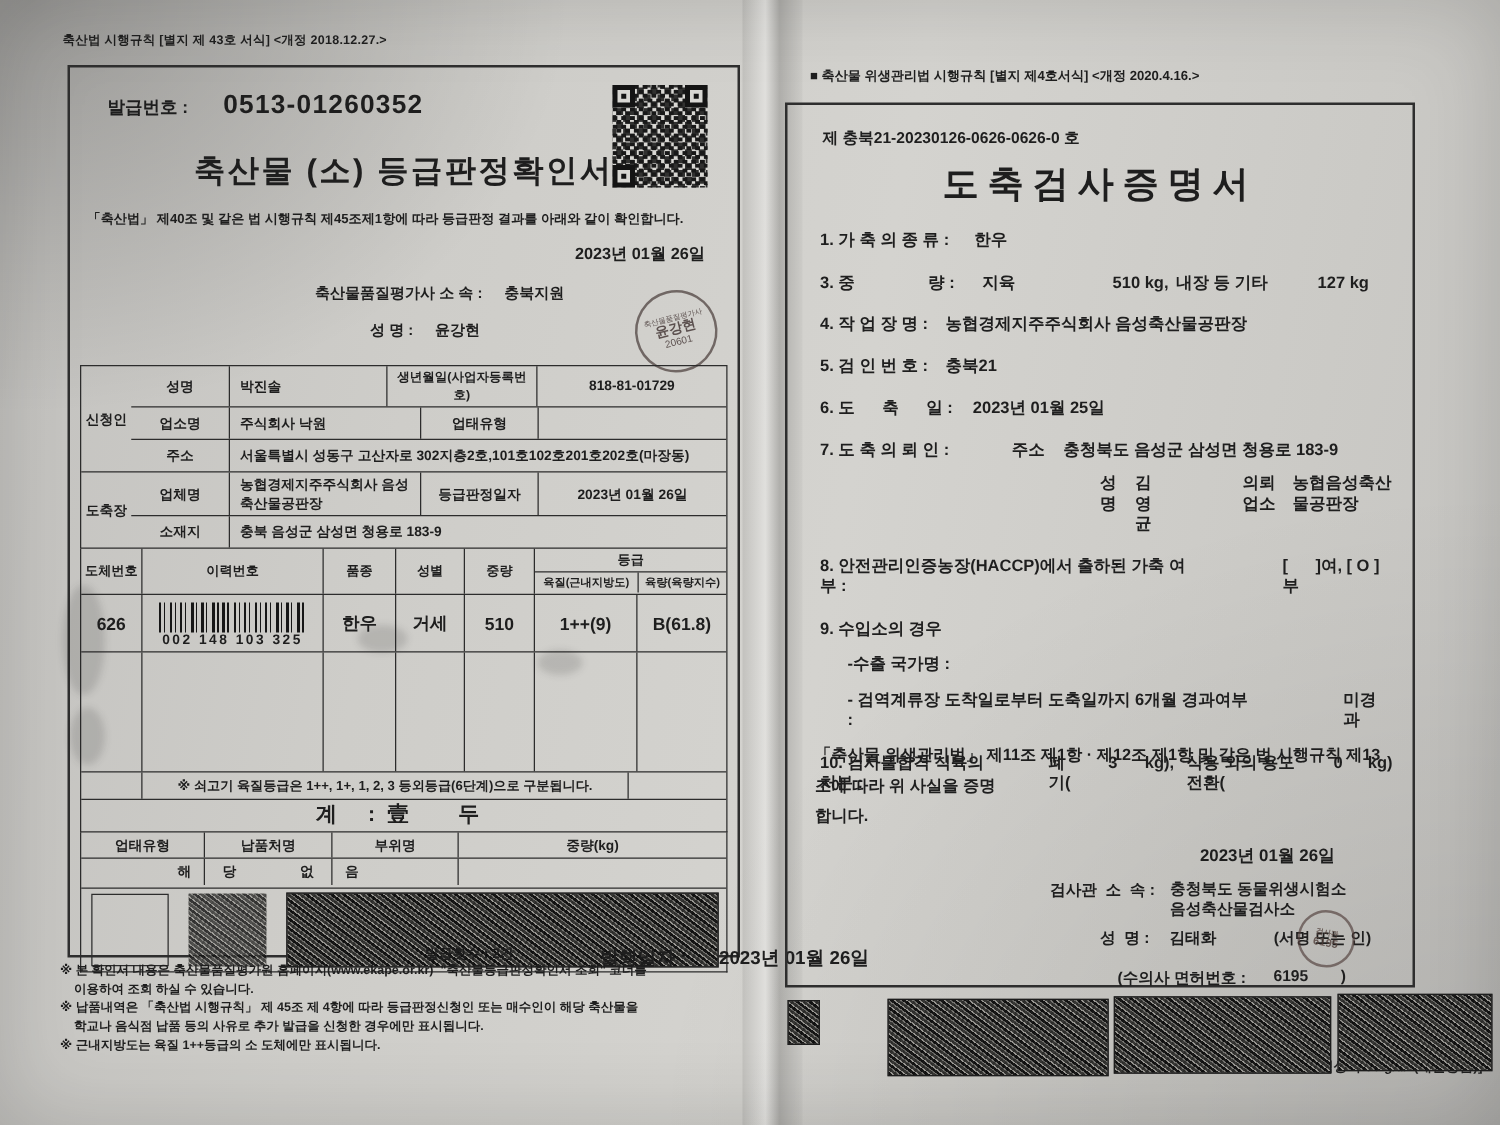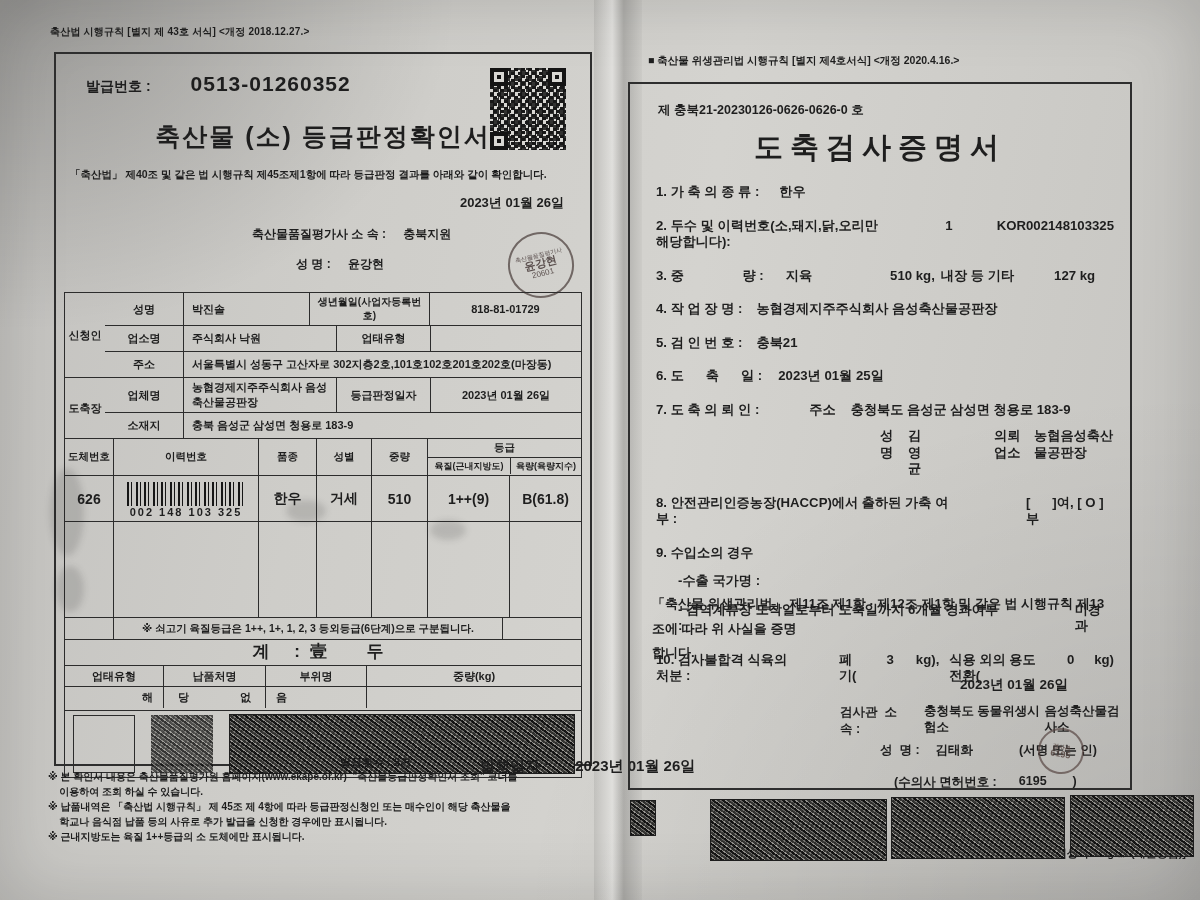--- a/index.html
+++ b/index.html
@@ -28,21 +28,21 @@
   .tc.first{border-left:none;}
   .col{flex:1;display:flex;flex-direction:column;min-width:0;}
   .col > .tr{border-top:1px solid #2c2c2c;}
   .col > .tr.first{border-top:none;}
 
   
   .lp-ref{position:absolute;left:50px;top:25px;font-size:10px;font-weight:600;letter-spacing:.2px;}
   .lp-box{position:absolute;left:54px;top:52px;width:538px;height:714px;border:2px solid #2e2e2e;}
   .lp-issue{position:absolute;left:30px;top:18px;display:flex;align-items:baseline;}
   .lp-issue .lab{font-size:14px;font-weight:700;}
-  .lp-issue .val{font-size:21px;font-weight:700;margin-left:40px;letter-spacing:1px;}
+  .lp-issue .val{font-size:21px;font-weight:700;margin-left:28px;letter-spacing:1px;}
   .qr{position:absolute;right:24px;top:14px;width:76px;height:82px;
       background:
         repeating-conic-gradient(#181818 0% 25%, transparent 0% 50%) 0 0/7px 7px,
         repeating-conic-gradient(rgba(20,20,20,.85) 0% 25%, transparent 0% 50%) 3px 2px/11px 11px,
         #d8d7d3;}
   .qr .f{position:absolute;width:18px;height:18px;border:4px solid #141414;background:#d8d7d3;}
   .qr .f.tl{left:0;top:0;} .qr .f.tr{right:0;top:0;} .qr .f.bl{left:0;bottom:0;}
   .qr .f::after{content:"";position:absolute;left:3px;top:3px;width:4px;height:4px;background:#141414;}
   .lp-title{position:absolute;left:0;top:66px;width:100%;text-align:center;
             font-size:25px;font-weight:700;letter-spacing:2px;}
@@ -80,21 +80,21 @@
   .rp-ref{position:absolute;left:648px;top:54px;font-size:10.5px;font-weight:700;}
   .rp-box{position:absolute;left:628px;top:82px;width:504px;height:708px;border:2px solid #2e2e2e;}
   .rp-docno{position:absolute;left:28px;top:18px;font-size:12.5px;font-weight:600;}
   .rp-title{position:absolute;left:0;top:44px;width:100%;text-align:center;font-size:29px;font-weight:700;letter-spacing:7px;}
   .rp-items{position:absolute;left:26px;right:16px;top:100px;font-size:13.2px;font-weight:600;}
   .ritem{display:flex;align-items:baseline;margin-bottom:17px;line-height:1.25;flex-wrap:nowrap;}
   .rp-statement{position:absolute;left:22px;right:18px;top:508px;font-size:13px;font-weight:600;line-height:1.9;}
   .rp-date{position:absolute;right:62px;top:592px;font-size:13.5px;font-weight:600;}
   .rp-insp{position:absolute;left:0;right:0;top:620px;height:80px;font-size:12.5px;font-weight:600;}
   .insp-l1{position:absolute;left:210px;top:0;display:flex;align-items:flex-start;}
-  .insp-l1 .affcol{margin-left:12px;display:flex;flex-direction:row;line-height:1.25;}
+  .insp-l1 .affcol{margin-left:12px;display:flex;flex-direction:column;line-height:1.25;}
   .insp-l2{position:absolute;left:250px;top:38px;display:flex;align-items:center;}
   .insp-l2 .nm{margin-left:16px;} .insp-l2 .sg{margin-left:46px;}
   .insp-l3{position:absolute;left:264px;top:70px;display:flex;}
   .insp-l3 .no{margin-left:22px;} .insp-l3 .cl{margin-left:26px;}
   .stamp2{position:absolute;left:408px;top:24px;width:46px;height:46px;border-radius:50%;
           border:2px solid rgba(80,62,58,.65);color:rgba(80,62,58,.8);transform:rotate(10deg);
           display:flex;flex-direction:column;align-items:center;justify-content:center;line-height:1;}
   .stamp2 .a{font-size:6px;} .stamp2 .n{font-size:9px;font-weight:700;}
   .rp-noise-sm{position:absolute;left:630px;top:800px;width:26px;height:36px;}
   .rp-n1{position:absolute;left:710px;top:799px;width:177px;height:62px;}
@@ -280,25 +280,20 @@
   <div class="rp-box">
     <div class="rp-docno" data-bind="right.doc_no">제 충북21-20230126-0626-0626-0 호</div>
     <div class="rp-title" data-bind="right.title">도축검사증명서</div>
 
     <div class="rp-items">
       <div class="ritem">
         <span data-bind="right.items.i1_label">1. 가 축 의 종 류 :</span>
         <span style="margin-left:20px;" data-bind="right.items.i1_value">한우</span>
       </div>
       <div class="ritem">
-        <span data-bind="right.items.i2_label">2. 두수 및 이력번호(소,돼지,닭,오리만 해당합니다):</span>
-        <span style="margin-left:58px;" data-bind="right.items.i2_count">1</span>
-        <span style="margin-left:44px;" data-bind="right.items.i2_number">KOR002148103325</span>
-      </div>
-      <div class="ritem">
         <span data-bind="right.items.i3_label">3. 중                량 :</span>
         <span style="margin-left:22px;" data-bind="right.items.i3_v1">지육</span>
         <span style="margin-left:78px;" data-bind="right.items.i3_v2">510 kg,</span>
         <span style="margin-left:6px;" data-bind="right.items.i3_v3">내장 등 기타</span>
         <span style="margin-left:40px;" data-bind="right.items.i3_v4">127 kg</span>
       </div>
       <div class="ritem">
         <span data-bind="right.items.i4_label">4. 작 업 장 명 :</span>
         <span style="margin-left:14px;" data-bind="right.items.i4_value">농협경제지주주식회사 음성축산물공판장</span>
       </div>

